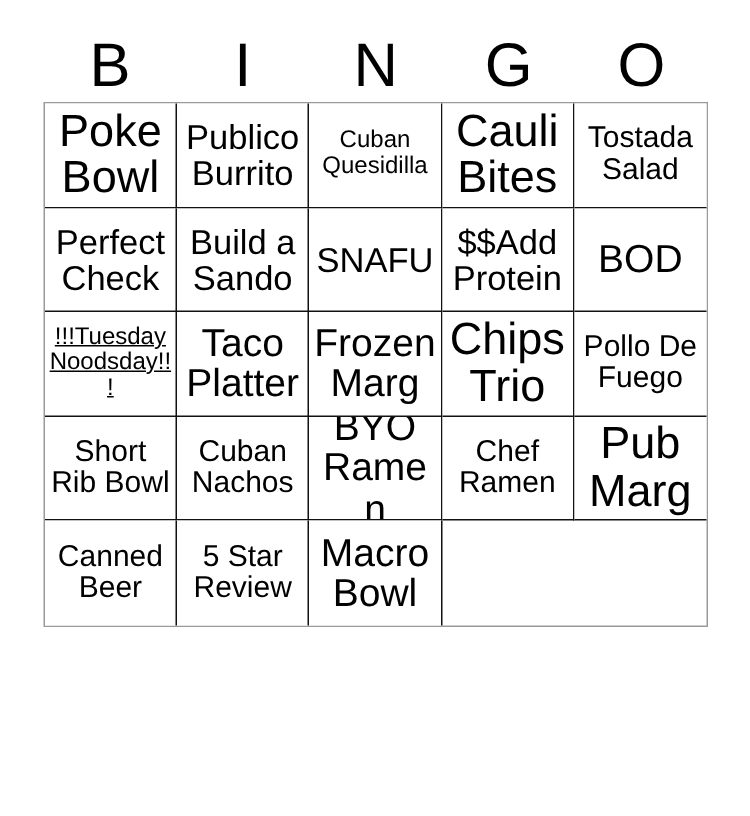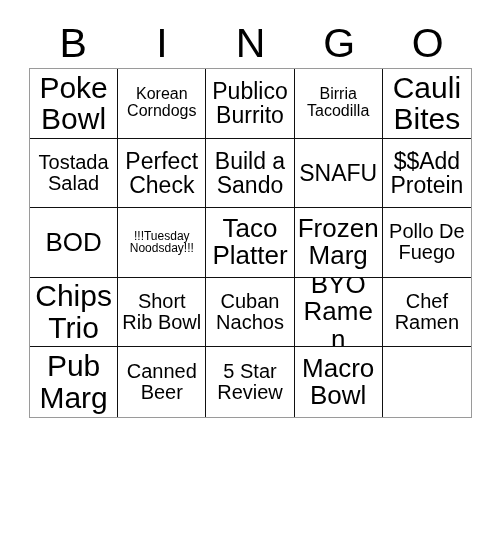--- a/index.html
+++ b/index.html
@@ -82,47 +82,44 @@
     font-weight: 400;
   }
 
   
   .t-xxl .cell-text { font-size: 26px; }
   .t-xl  .cell-text { font-size: 30px; }
   .t-lg  .cell-text { font-size: 26px; }
   .t-md  .cell-text { font-size: 23px; }
   .t-sm  .cell-text { font-size: 20px; }
   .t-xs  .cell-text { font-size: 16px; }
-  .t-xxs .cell-text { font-size: 12px; }
+  .t-xxs .cell-text { font-size: 16px; text-decoration: underline; }
 </style>
 </head>
 <body>
 
 <div class="card">
 
   <div class="header-row">
     <div class="header-cell">B</div>
     <div class="header-cell">I</div>
     <div class="header-cell">N</div>
     <div class="header-cell">G</div>
     <div class="header-cell">O</div>
   </div>
 
   <div class="grid" id="bingo-grid">
       <div class="cell t-xl">
         <span class="cell-text">Poke Bowl</span>
       </div>
-      <div class="cell t-xs">
-        <span class="cell-text">Korean Corndogs</span>
-      </div>
       <div class="cell t-md">
         <span class="cell-text">Publico Burrito</span>
       </div>
       <div class="cell t-xs">
-        <span class="cell-text">Birria Tacodilla</span>
+        <span class="cell-text">Cuban Quesidilla</span>
       </div>
       <div class="cell t-xl">
         <span class="cell-text">Cauli Bites</span>
       </div>
       <div class="cell t-sm">
         <span class="cell-text">Tostada Salad</span>
       </div>
       <div class="cell t-md">
         <span class="cell-text">Perfect Check</span>
       </div>
@@ -140,25 +137,25 @@
       </div>
       <div class="cell t-xxs">
         <span class="cell-text">!!!Tuesday Noodsday!!!</span>
       </div>
       <div class="cell t-lg">
         <span class="cell-text">Taco Platter</span>
       </div>
       <div class="cell t-lg">
         <span class="cell-text">Frozen Marg</span>
       </div>
+      <div class="cell t-xl">
+        <span class="cell-text">Chips Trio</span>
+      </div>
       <div class="cell t-sm">
         <span class="cell-text">Pollo De Fuego</span>
-      </div>
-      <div class="cell t-xl">
-        <span class="cell-text">Chips Trio</span>
       </div>
       <div class="cell t-sm">
         <span class="cell-text">Short Rib Bowl</span>
       </div>
       <div class="cell t-sm">
         <span class="cell-text">Cuban Nachos</span>
       </div>
       <div class="cell t-lg">
         <span class="cell-text">BYO Ramen</span>
       </div>

